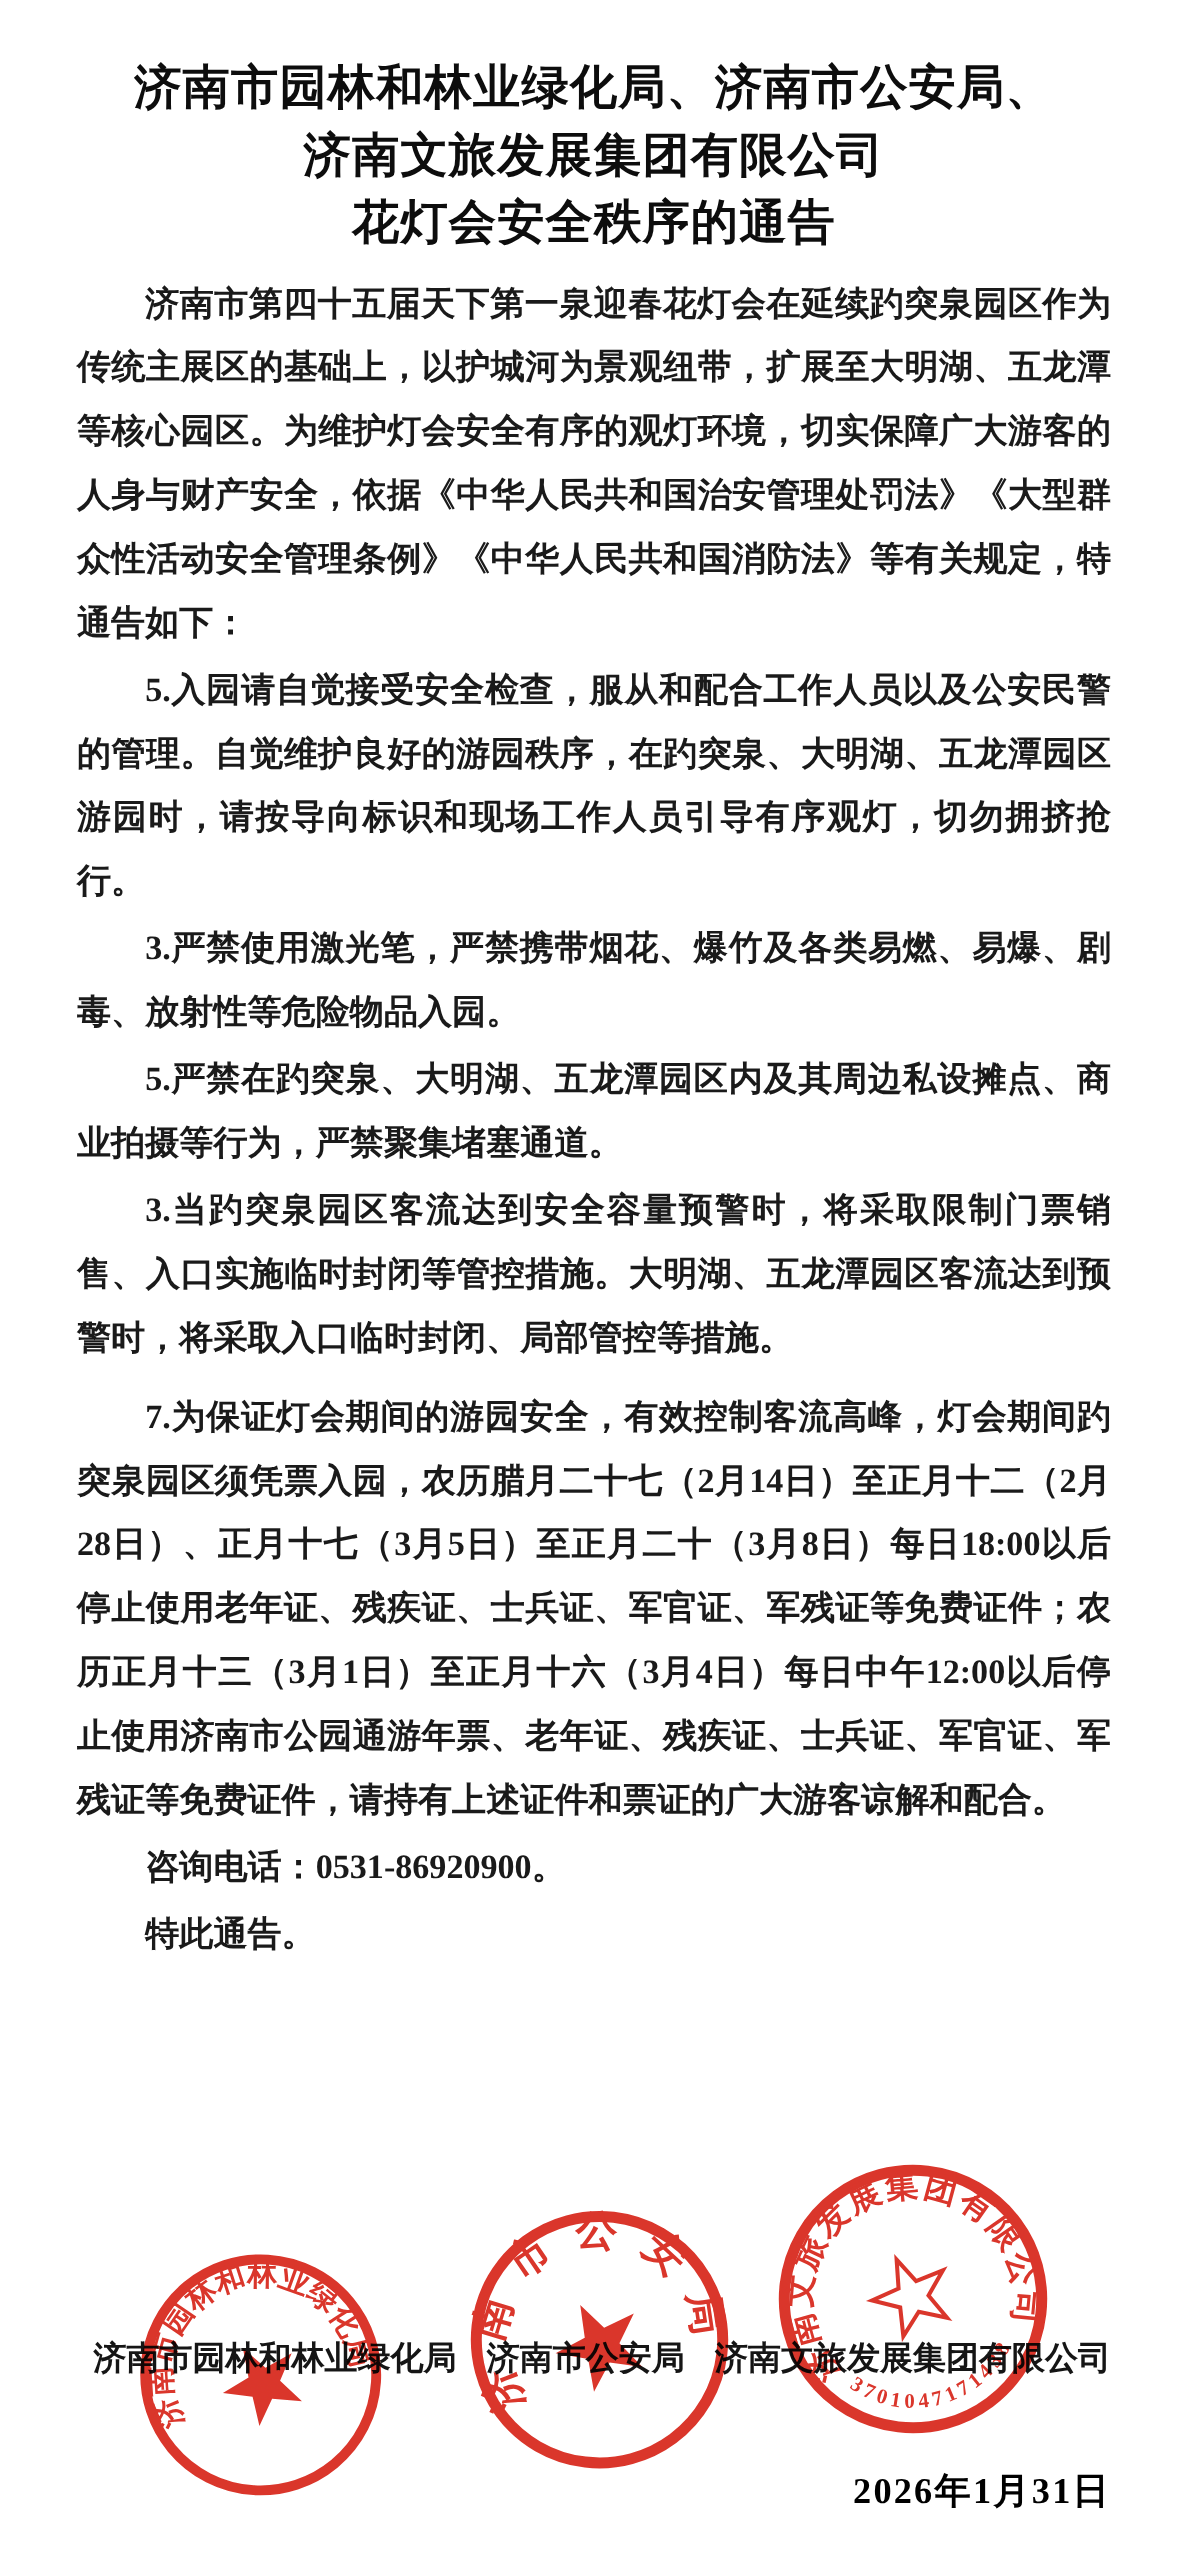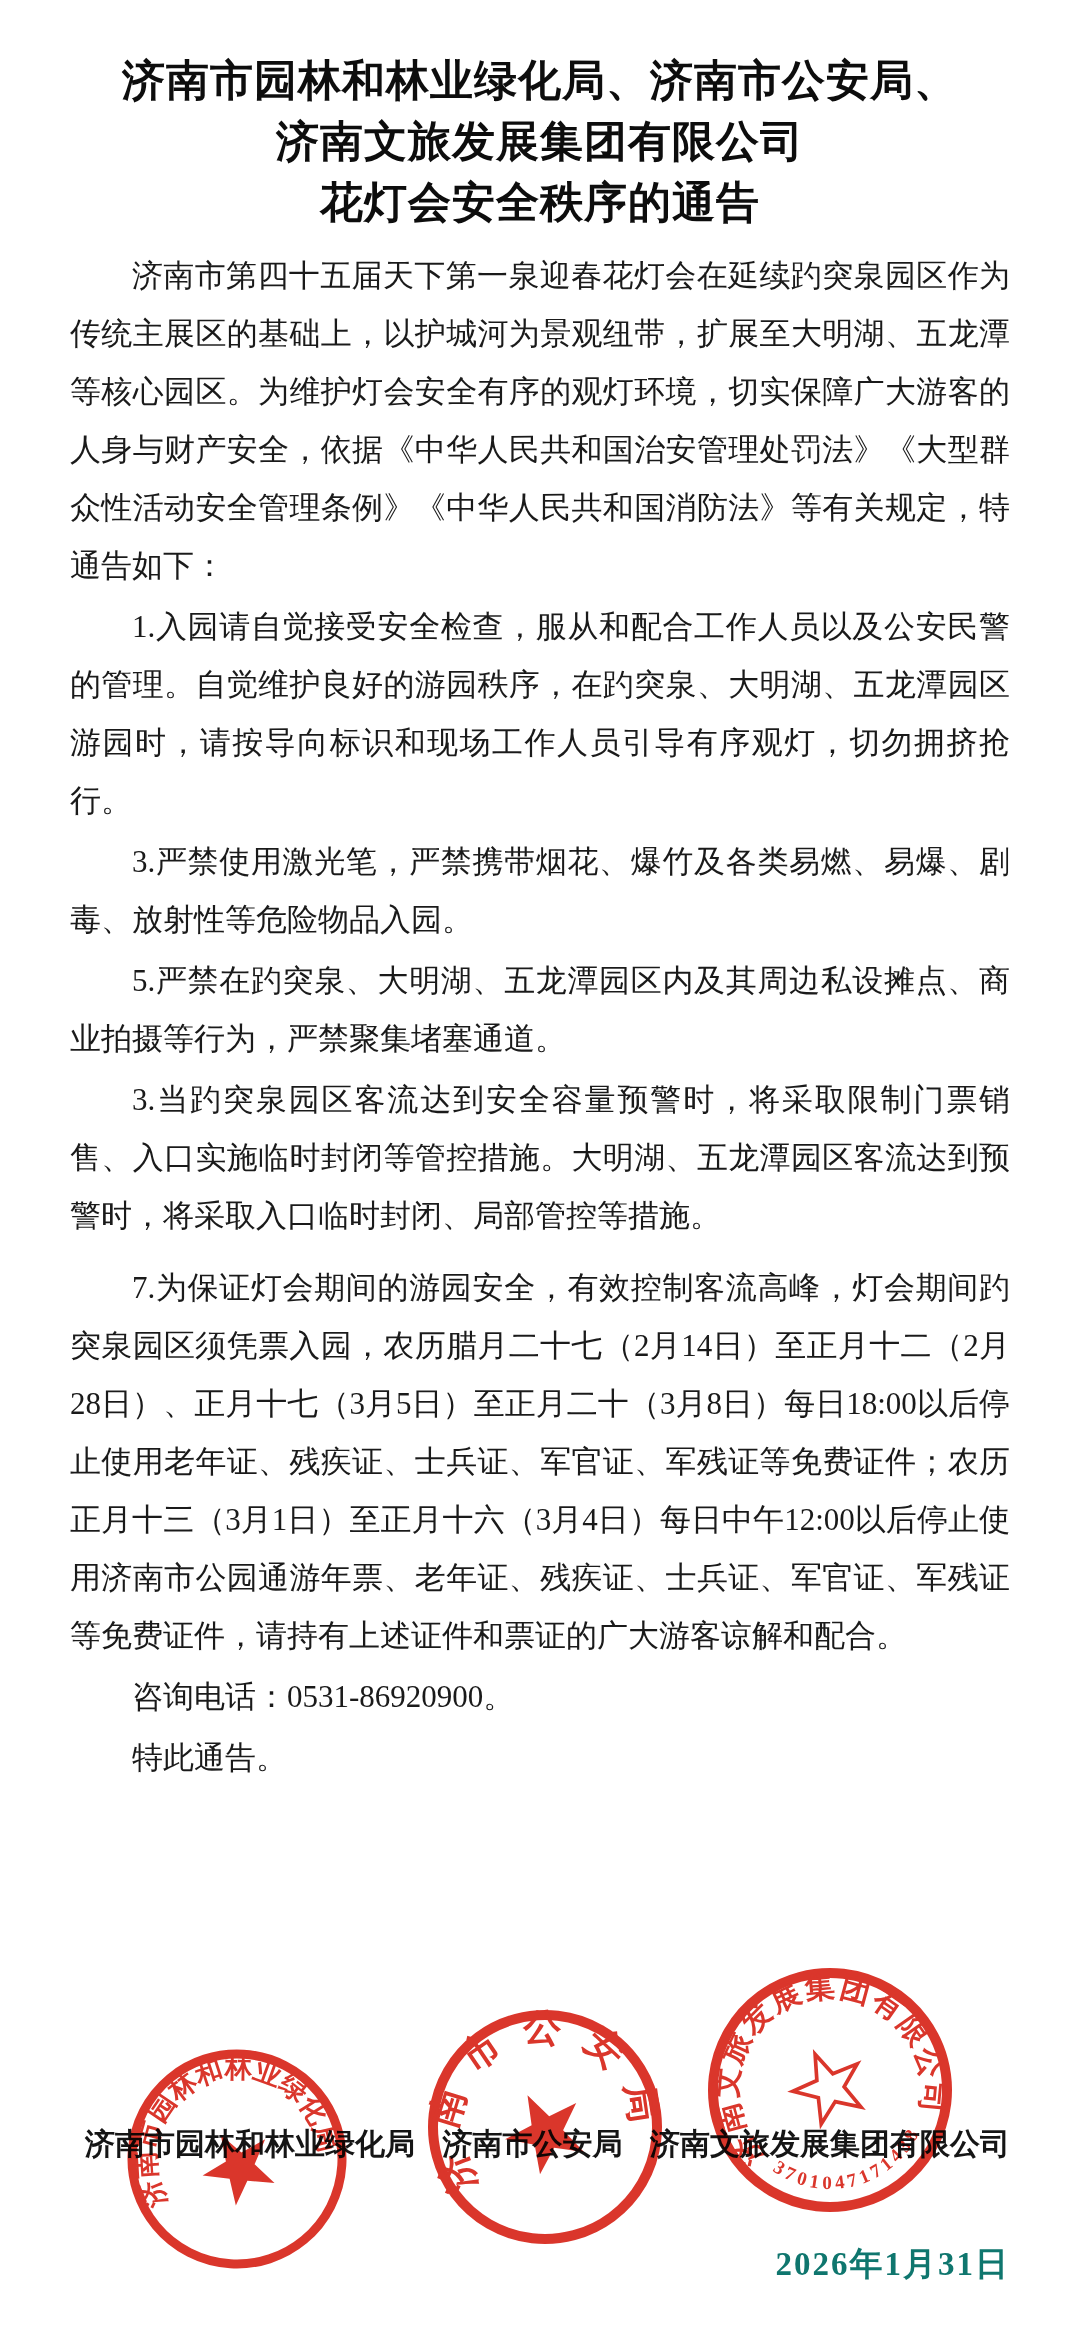--- a/index.html
+++ b/index.html
@@ -8,34 +8,34 @@
     font-family:"Liberation Serif", serif; color:#1a1a1a; overflow:hidden;
   }
   .title-block {
     padding-top:50px; text-align:center;
     font-family:"Liberation Sans", sans-serif;
     font-weight:700; font-size:43px; line-height:61px;
     color:#0d0d0d; letter-spacing:1px;
   }
   .body-text {
     margin-top:14px; padding:0 70px;
-    font-size:31px; line-height:58px; font-weight:400;
+    font-size:31px; line-height:58px; font-weight:700;
     text-align:justify;
   }
   .body-text p { margin:3px 0; text-indent:62px; }
   .body-text p.gap-before { margin-top:14px; }
   .signature-row {
     position:absolute; top:2124px; left:85px; right:70px;
     display:flex; justify-content:space-between;
     font-size:30px; font-weight:700; color:#151515; white-space:nowrap;
     z-index:1;
   }
   .date-line {
     position:absolute; top:2242px; right:70px;
-    font-size:33px; font-weight:700; letter-spacing:2px; color:#0f766e;
+    font-size:33px; font-weight:700; letter-spacing:2px; color:#000000;
   }
   .seal { position:absolute; mix-blend-mode:multiply; opacity:.93; z-index:2; }
   .seal--1 { left:122px; top:2044px; }
   .seal--2 { left:423px; top:2005px; }
   .seal--3 { left:702px; top:1962px; }
   .seal text {
     font-family:"Liberation Serif", serif; font-weight:700;
     fill:var(--seal-red,#d7261b);
   }
   .seal .ring { fill:none; stroke:var(--seal-red,#d7261b); }
@@ -48,21 +48,21 @@
 <div class="page">
 
   <header class="title-block">
     <div>济南市园林和林业绿化局、济南市公安局、</div>
     <div>济南文旅发展集团有限公司</div>
     <div>花灯会安全秩序的通告</div>
   </header>
 
   <main class="body-text">
     <p>济南市第四十五届天下第一泉迎春花灯会在延续趵突泉园区作为传统主展区的基础上，以护城河为景观纽带，扩展至大明湖、五龙潭等核心园区。为维护灯会安全有序的观灯环境，切实保障广大游客的人身与财产安全，依据《中华人民共和国治安管理处罚法》《大型群众性活动安全管理条例》《中华人民共和国消防法》等有关规定，特通告如下：</p>
-    <p>1.入园请自觉接受安全检查，服从和配合工作人员以及公安民警的管理。自觉维护良好的游园秩序，在趵突泉、大明湖、五龙潭园区游园时，请按导向标识和现场工作人员引导有序观灯，切勿拥挤抢行。</p>
+    <p>5.入园请自觉接受安全检查，服从和配合工作人员以及公安民警的管理。自觉维护良好的游园秩序，在趵突泉、大明湖、五龙潭园区游园时，请按导向标识和现场工作人员引导有序观灯，切勿拥挤抢行。</p>
     <p>3.严禁使用激光笔，严禁携带烟花、爆竹及各类易燃、易爆、剧毒、放射性等危险物品入园。</p>
     <p>5.严禁在趵突泉、大明湖、五龙潭园区内及其周边私设摊点、商业拍摄等行为，严禁聚集堵塞通道。</p>
     <p>3.当趵突泉园区客流达到安全容量预警时，将采取限制门票销售、入口实施临时封闭等管控措施。大明湖、五龙潭园区客流达到预警时，将采取入口临时封闭、局部管控等措施。</p>
     <p class="gap-before">7.为保证灯会期间的游园安全，有效控制客流高峰，灯会期间趵突泉园区须凭票入园，农历腊月二十七（2月14日）至正月十二（2月28日）、正月十七（3月5日）至正月二十（3月8日）每日18:00以后停止使用老年证、残疾证、士兵证、军官证、军残证等免费证件；农历正月十三（3月1日）至正月十六（3月4日）每日中午12:00以后停止使用济南市公园通游年票、老年证、残疾证、士兵证、军官证、军残证等免费证件，请持有上述证件和票证的广大游客谅解和配合。</p>
     <p>咨询电话：0531-86920900。</p>
     <p>特此通告。</p>
   </main>
 
   <div class="signature-row">
     <span>济南市园林和林业绿化局</span>

